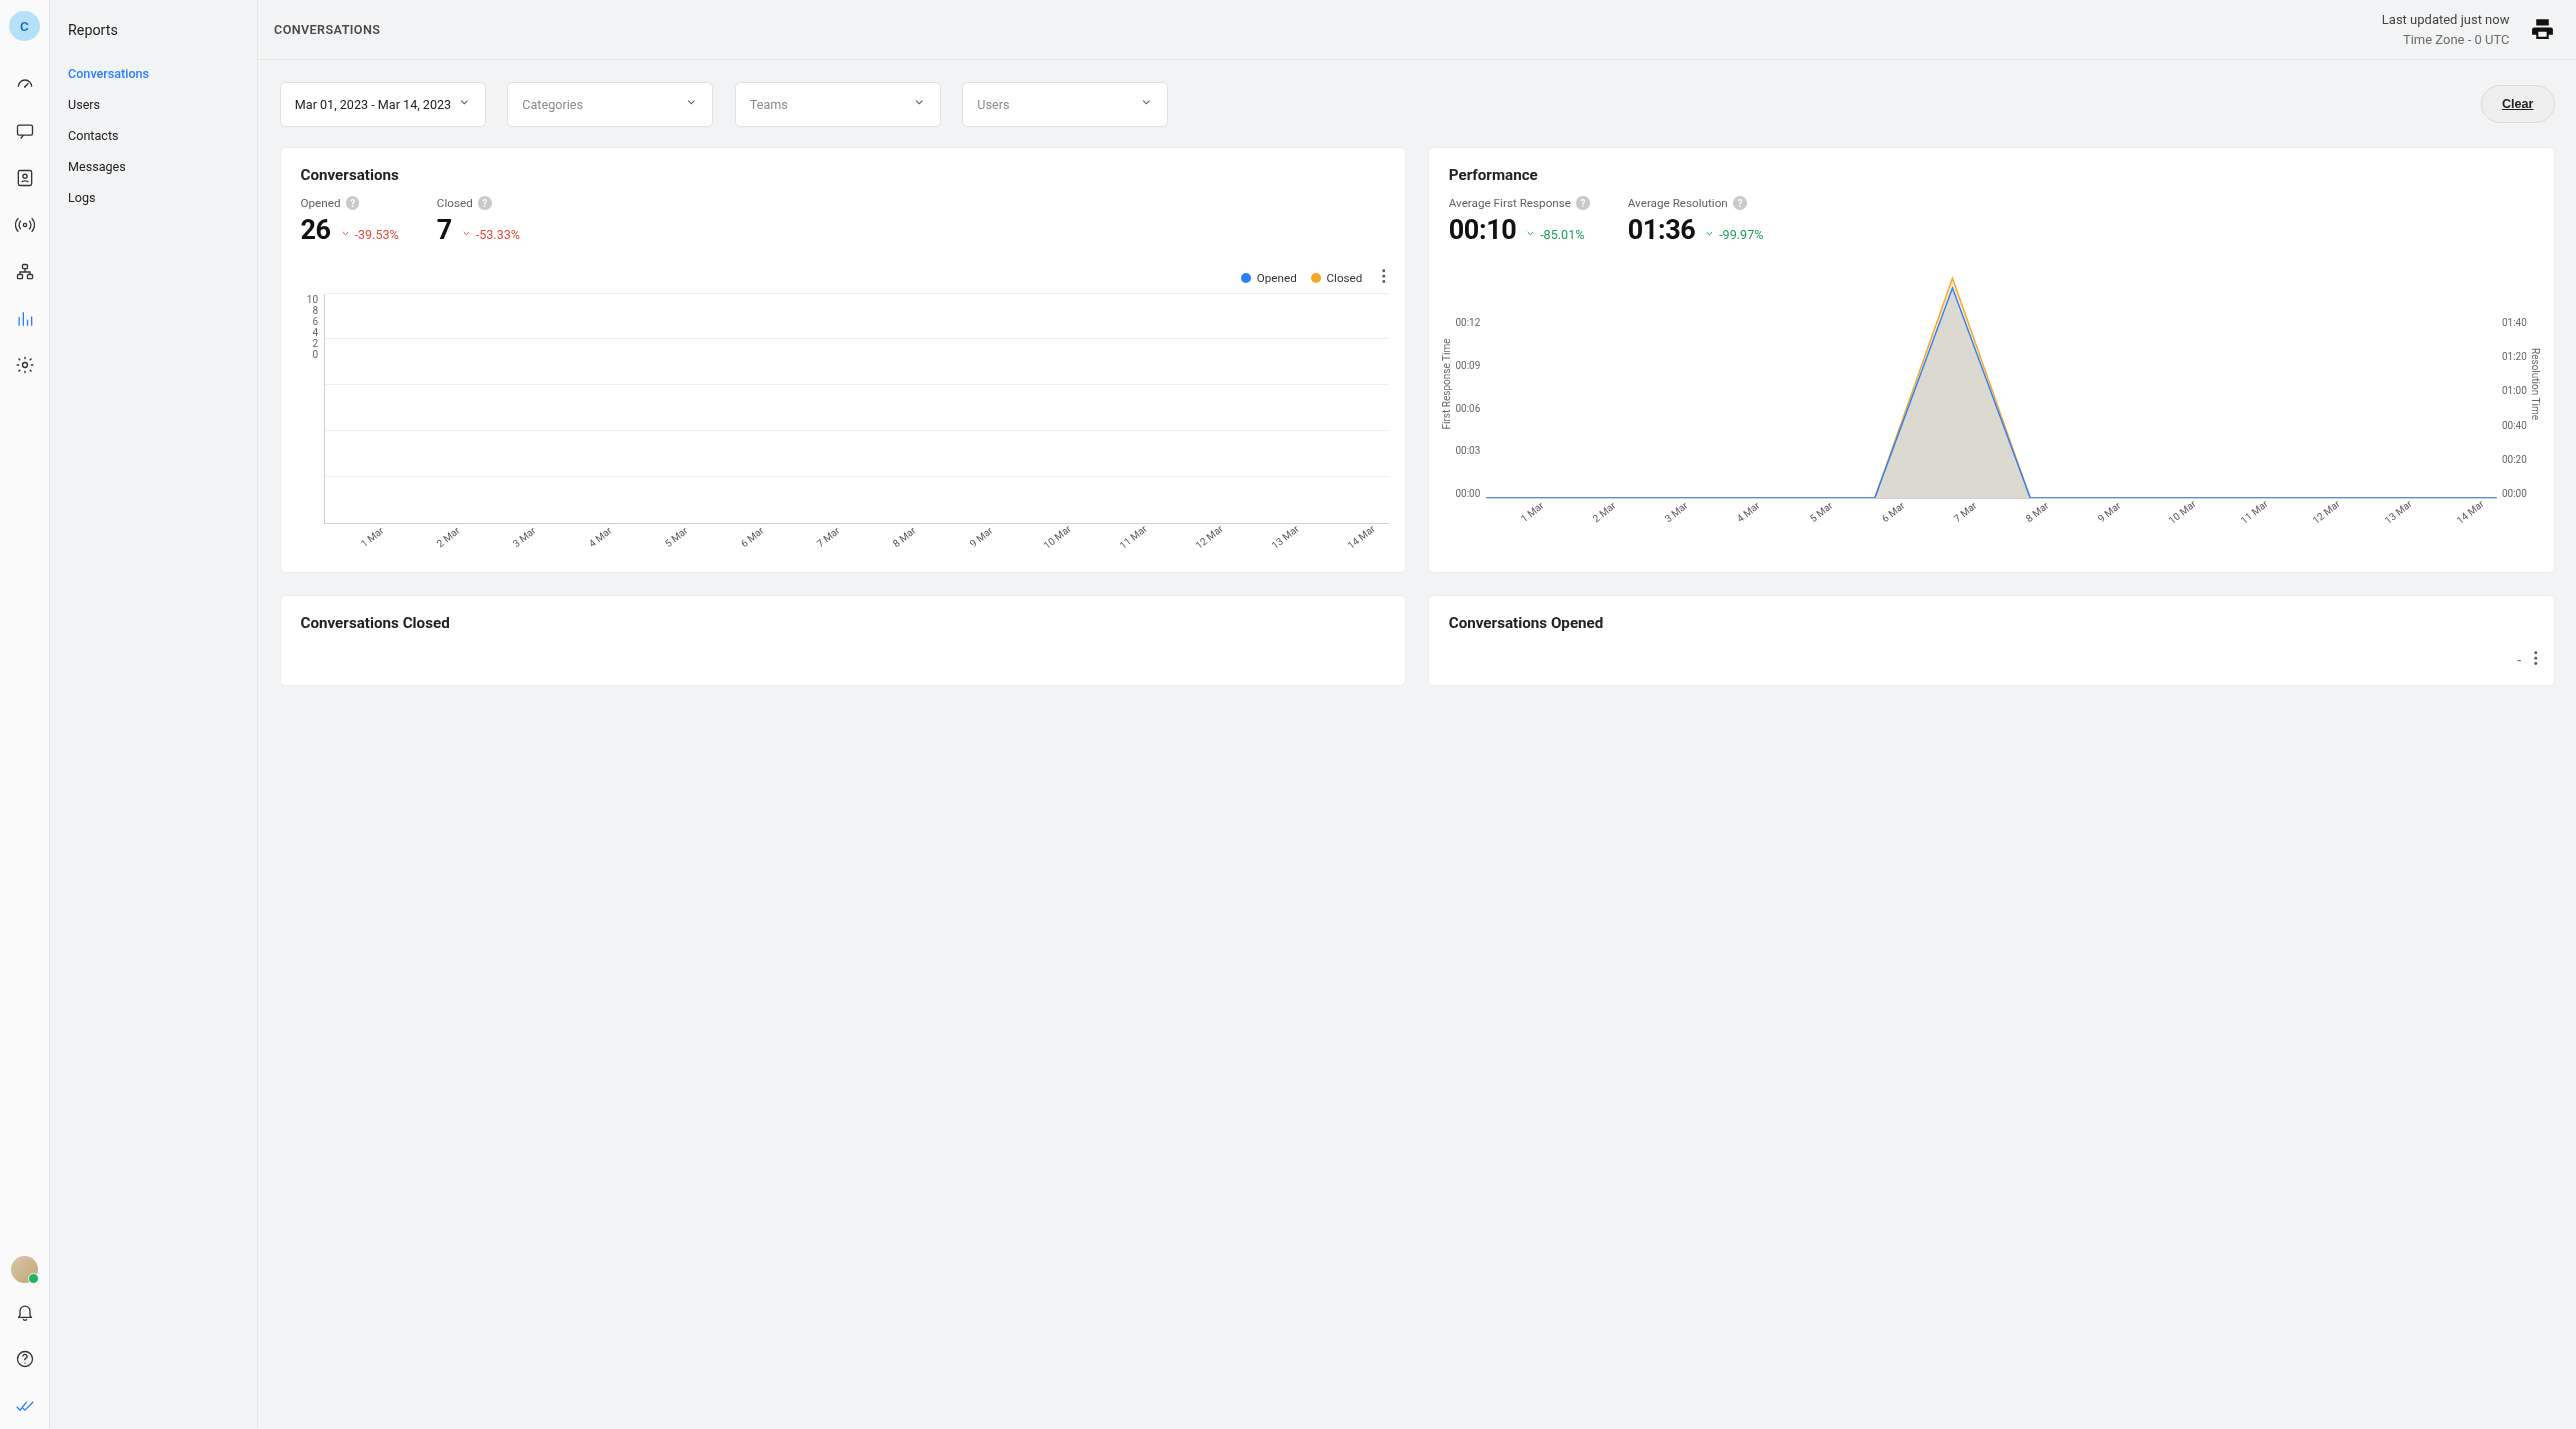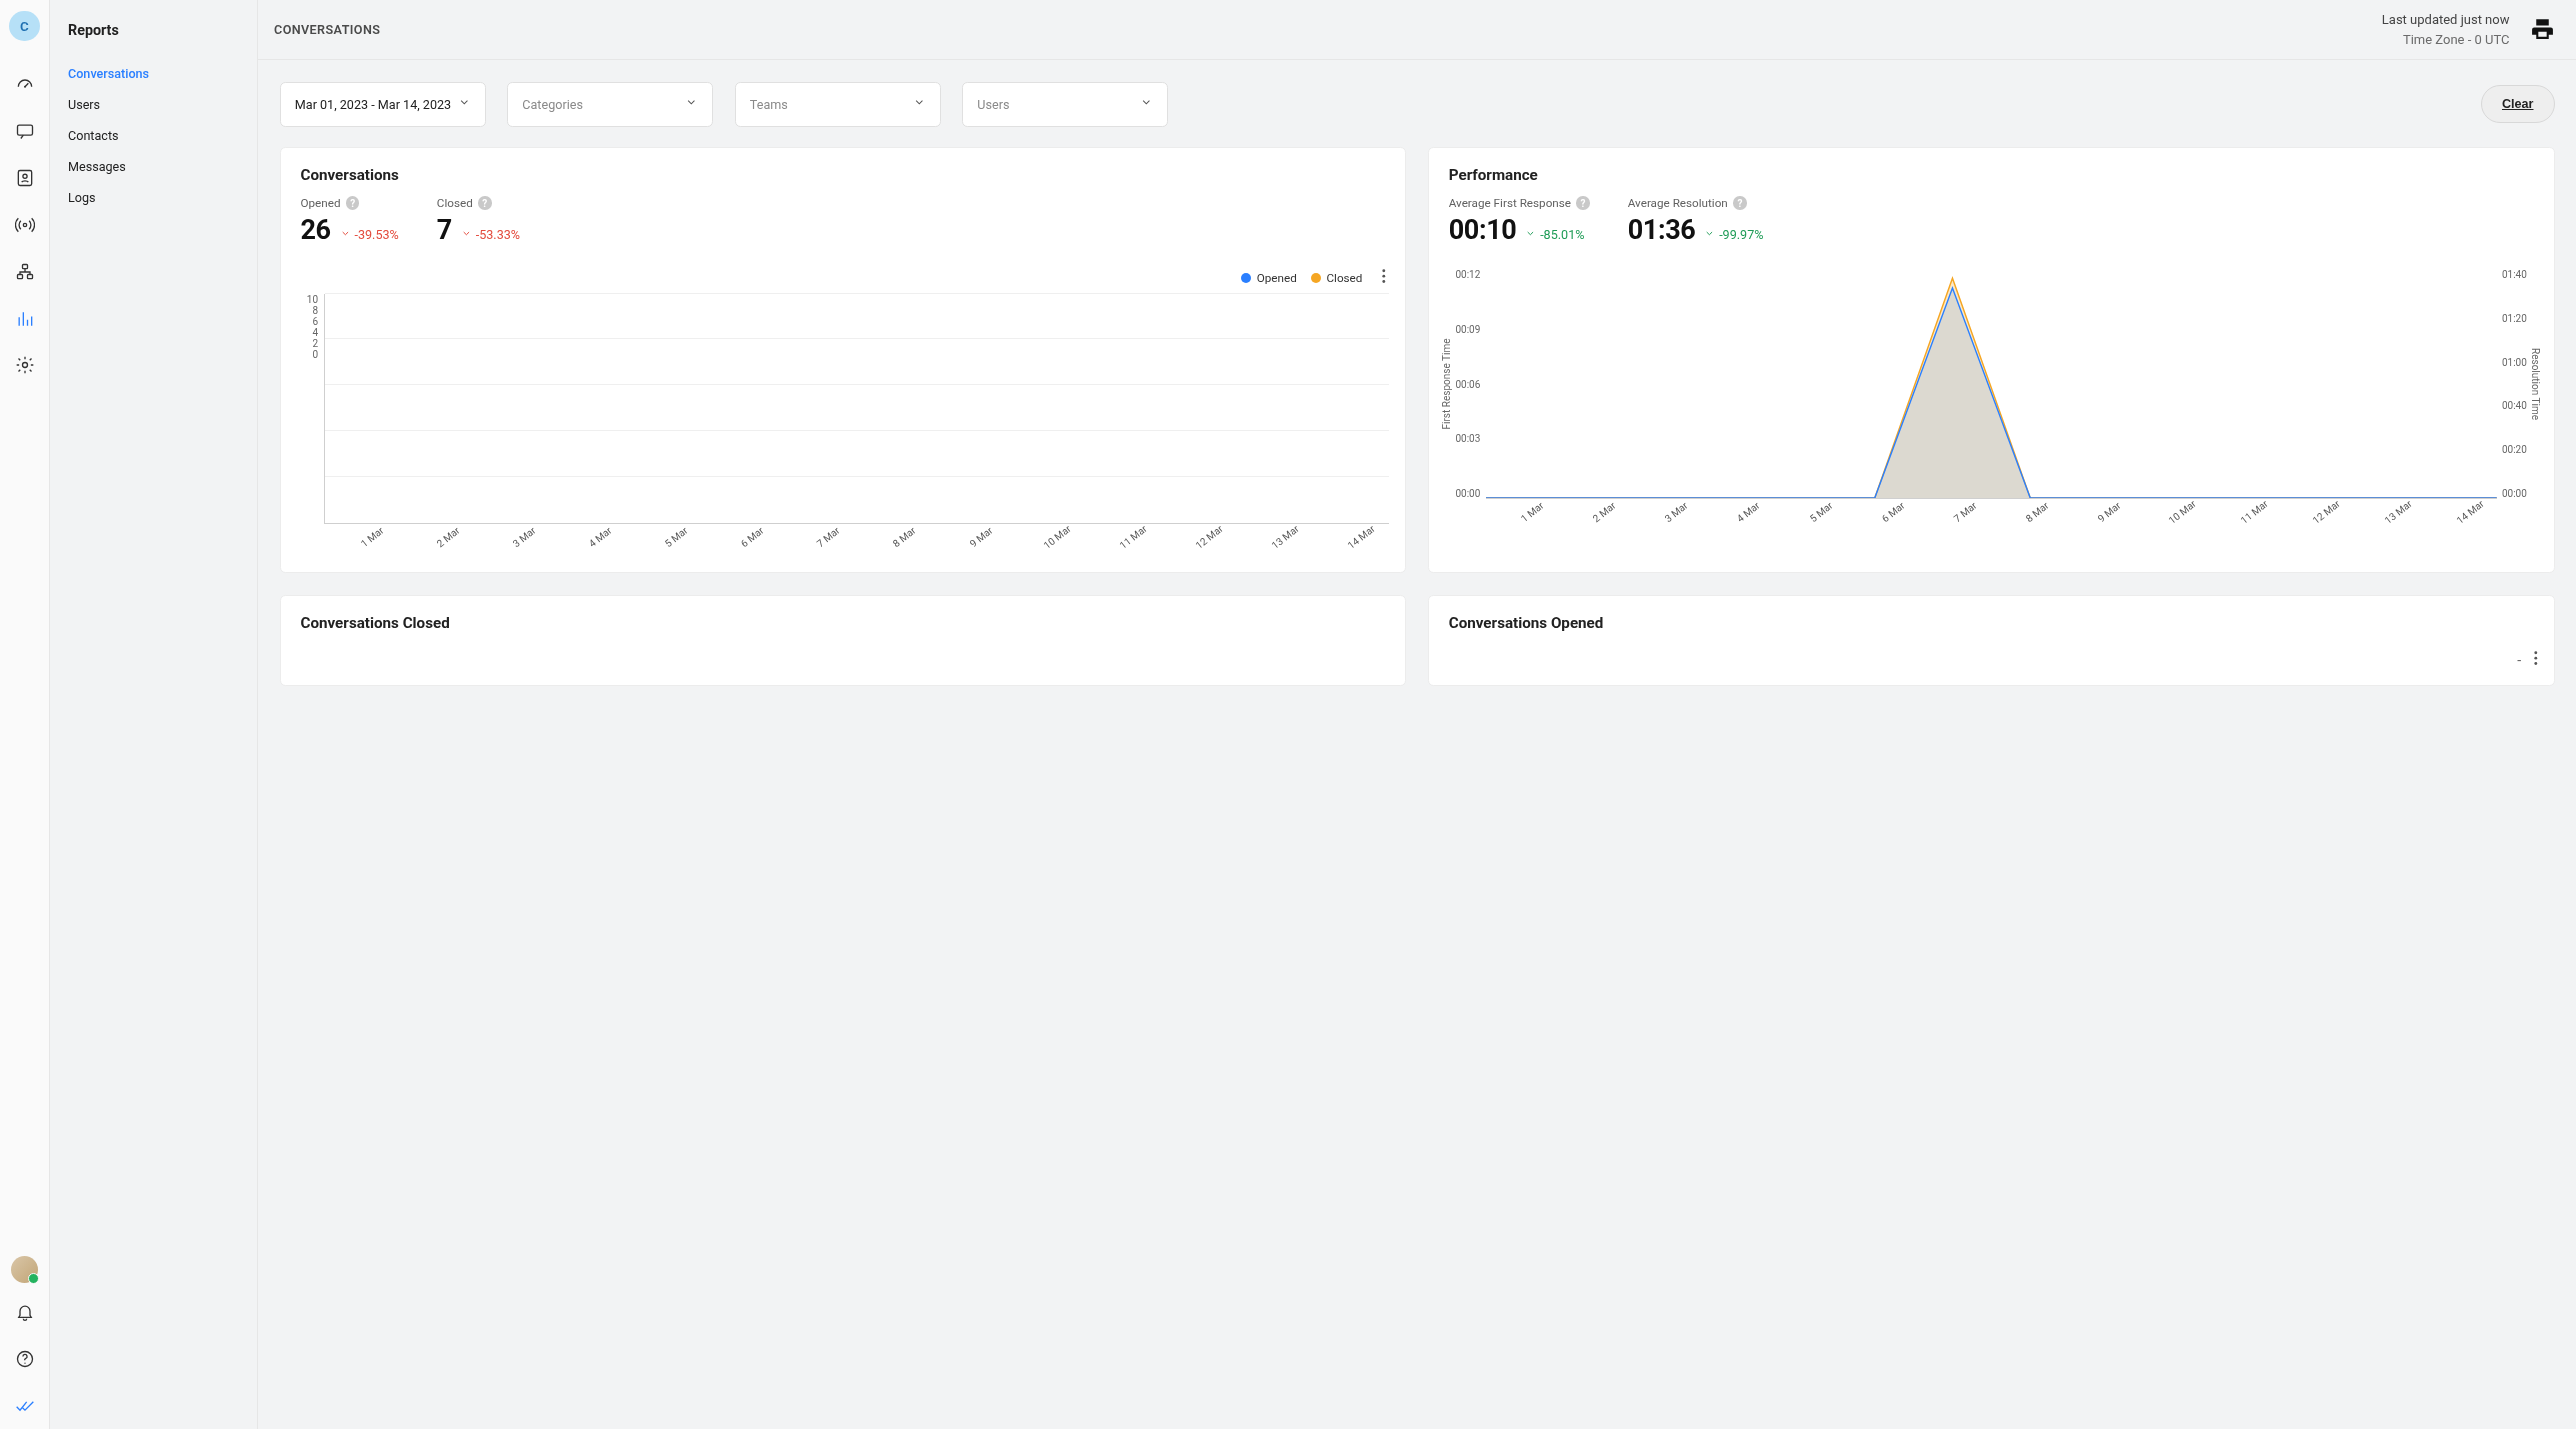--- a/index.html
+++ b/index.html
@@ -57,21 +57,21 @@
   .rail svg { width: 20px; height: 20px; stroke: currentColor; fill: none; stroke-width: 1.6; }
 
   
   .sidebar {
     width: 208px;
     background: #f2f3f4;
     border-right: 0.9px solid #e6e6e6;
     padding: 21.5px 0 0 18px;
     flex-shrink: 0;
   }
-  .sidebar h2 { font-size: 14.3px; font-weight: 700; margin-bottom: 20px; }
+  .sidebar h2 { font-size: 14.3px; font-weight: 400; margin-bottom: 20px; }
   .sidebar .nav-item {
     display: block; padding: 8px 0; font-size: 12.6px;
     color: #212121; cursor: pointer;
   }
   .sidebar .nav-item.active { color: #2a7fff; font-weight: 500; }
 
   
   .main { flex: 1; display: flex; flex-direction: column; overflow: hidden; }
 
   .topbar {
@@ -158,21 +158,21 @@
   .barchart .grid-line { position:absolute; left:0; right:0; border-top:0.9px solid #efefef; }
   .barchart .bars { position:absolute; inset:0; display:flex; align-items:flex-end; padding:0 1.8px; }
   .barchart .group { flex:1; display:flex; align-items:flex-end; justify-content:center; gap:1.8px; }
   .barchart .bar { width: 9px; background:#2a7fff; }
   .barchart .bar.closed { background:#f5a623; }
   .barchart .x-axis { height: 30.5px; display:flex; padding-left:27px; }
   .barchart .x-label { flex:1; text-align:center; font-size:10px; color:#555; transform: rotate(-38deg); transform-origin: top center; padding-top:10.8px; white-space:nowrap; }
 
   
   .linechart { display:flex; height: 230px; position:relative; }
-  .linechart .y-axis { width:41px; display:flex; flex-direction:column; justify-content:space-between; align-items:flex-end; padding-right:5.4px; font-size:10px; color:#666; }
+  .linechart .y-axis { width:41px; display:flex; flex-direction:column; justify-content:space-between; align-items:flex-end; padding-right:5.4px; font-size:10px; color:#666;margin-top:48px; }
   .linechart .y-axis.right { align-items:flex-start; padding-left:5.4px; padding-right:0; }
   .linechart .plot { flex:1; position:relative; border-bottom:0.9px solid #cfcfcf; }
   .linechart .plot svg { position:absolute; inset:0; width:100%; height:100%; }
   .linechart .x-label { flex:1; text-align:center; font-size:10px; color:#555; transform: rotate(-38deg); transform-origin: top center; padding-top:10.8px; white-space:nowrap; }
 
   .mini-right { display:flex; justify-content:flex-end; align-items:center; gap:12.6px; padding:7.2px 16px 16px 0; color:#666; }
   .mini-right .dash { font-size:14.3px; }
 </style>
 </head>
 <body>

